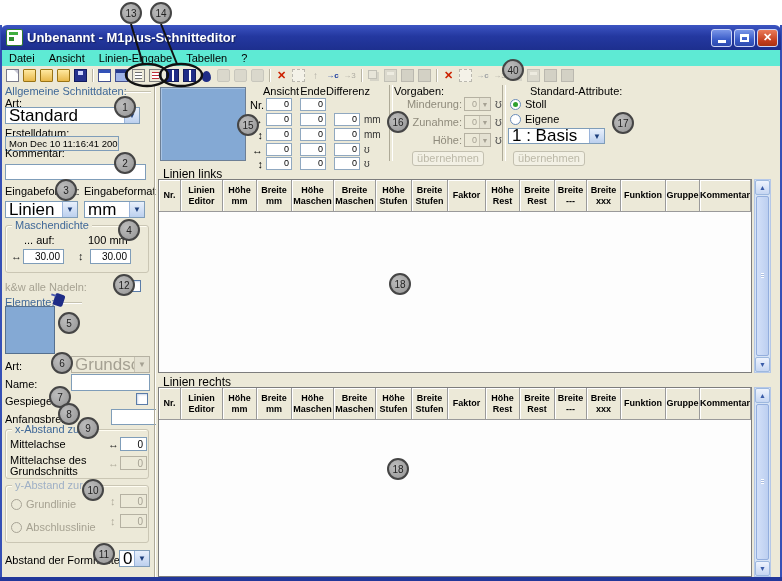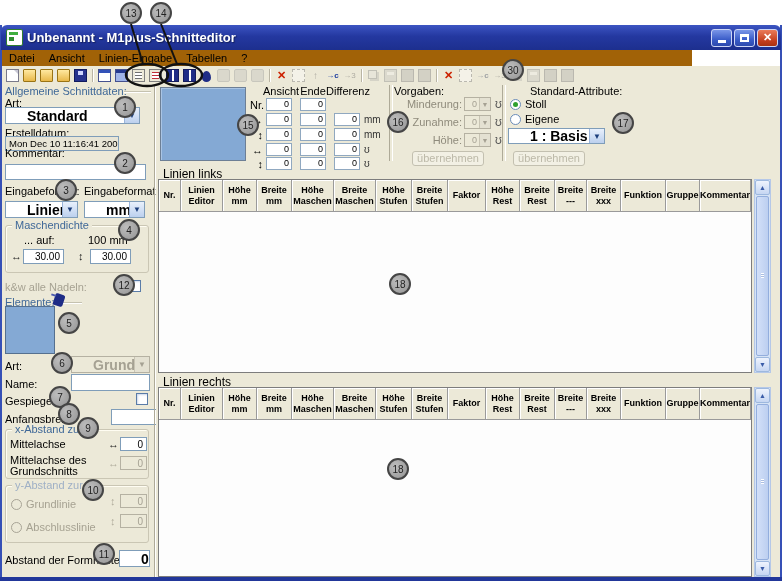--- a/index.html
+++ b/index.html
@@ -18,21 +18,21 @@
     color:#fff;font-size:11px;font-weight:bold;border:1px solid #cdd6f6;box-sizing:border-box;}
   .wbtn.bl{background:linear-gradient(#7a96e8,#3a5cc8 60%,#2c49ae);}
   .wbtn.rd{background:linear-gradient(#ea7b5a,#c23c1c 70%,#a93212);}
   .wbtn .mini{width:8px;height:3px;background:#fff;margin-top:8px;}
   .wbtn .maxi{width:9px;height:8px;border:2px solid #fff;border-top-width:3px;box-sizing:border-box;}
 
   .sideL{position:absolute;left:0;top:25px;width:2px;height:552px;background:#3650b6;}
   .sideR{position:absolute;left:780px;top:25px;width:2px;height:552px;background:#3650b6;}
   .botB{position:absolute;left:0;top:577px;width:782px;height:4px;background:#22379a;}
 
-  .menubar{position:absolute;left:2px;top:50px;width:690px;height:16px;background:#a16207;display:flex;align-items:center;border-bottom:1px solid #e2dfce;}
+  .menubar{position:absolute;left:2px;top:50px;width:778px;height:16px;background:#5eead4;display:flex;align-items:center;border-bottom:1px solid #e2dfce;}
   .mitem{font-size:11px;padding:1px 7px;color:#000;}
 
   .toolbar{position:absolute;left:2px;top:66px;width:778px;height:19px;background:#ece9d8;display:flex;align-items:center;padding-left:2px;box-sizing:border-box;}
   .tb{flex:0 0 17px;height:17px;display:flex;align-items:center;justify-content:center;}
   .tb .g{width:13px;height:13px;position:relative;box-sizing:border-box;}
   .tb.off{opacity:.42;filter:grayscale(70%);}
   .tb.tsep{flex:0 0 7px;}
   .tb.tsep .g{width:1px;height:13px;background:#b9b5a4;box-shadow:1px 0 0 #fff;border:none;}
   .g-page{background:#fff;border:1px solid #7a7a8a;}
   .g-page::after{content:"";position:absolute;right:0;top:0;border:2px solid #c8c8d4;border-left-color:transparent;border-bottom-color:transparent;}
@@ -60,21 +60,21 @@
 
   
   .lb{position:absolute;font-size:11px;color:#000;white-space:nowrap;}
   .lb.dis{color:#a6a292;}
   .lb.blue{color:#3f6898;}
   .inp{position:absolute;background:#fff;border:1px solid #7f9db9;box-sizing:border-box;font-size:10px;padding:1px 3px;overflow:hidden;white-space:nowrap;}
   .inp.num{text-align:right;}
   .inp.dis{background:#ece9d8;border-color:#b5b1a2;color:#a5a193;}
   .inp.ro{background:#e8e5d6;font-size:10px;}
   .combo{position:absolute;display:flex;background:#fff;border:1px solid #7f9db9;box-sizing:border-box;align-items:stretch;}
-  .combo .cval{flex:1;padding:0 21px;font-size:14px;display:flex;align-items:center;overflow:hidden;white-space:nowrap;font-weight:bold;}
+  .combo .cval{flex:1;padding:0 3px;font-size:17px;display:flex;align-items:center;overflow:hidden;white-space:nowrap;}
   .combo .ca{flex:0 0 14px;background:linear-gradient(#e8f0fc,#bcd0ee);border-left:1px solid #9ab4da;display:flex;align-items:center;justify-content:center;font-size:8px;color:#1d3f7c;}
   .combo.dis{background:#ece9d8;border-color:#b5b1a2;}
   .combo.dis .cval{color:#a5a193;}
   .combo.dis .ca{background:#e4e1d2;color:#a5a193;border-left-color:#c8c4b4;}
   .cb{position:absolute;width:12px;height:12px;background:#fff;border:1px solid #5a7ca8;box-shadow:inset 1px 1px 2px #cdd8ea;box-sizing:border-box;}
   .radio{position:absolute;width:11px;height:11px;border-radius:50%;background:#fff;border:1px solid #6a8cb8;box-sizing:border-box;}
   .radio.checked::after{content:"";position:absolute;left:2px;top:2px;width:5px;height:5px;border-radius:50%;background:#2fa02f;}
   .radio.dis{background:#ece9d8;border-color:#a8a496;}
   .btn{position:absolute;font-size:11px;text-align:center;border-radius:3px;box-sizing:border-box;}
   .btn.dis{color:#bcb9a8;border:1px solid #c3c0b0;background:#f2f0e4;}
@@ -670,17 +670,17 @@
       <div class="callout" style="left: 612px; top: 112px;">
         <span>17</span>
       </div>
       <div class="callout" style="left: 389px; top: 273px;">
         <span>18</span>
       </div>
       <div class="callout" style="left: 387px; top: 458px;">
         <span>18</span>
       </div>
       <div class="callout" style="left: 502px; top: 59px;">
-        <span>30</span>
+        <span>40</span>
       </div>
     </div>
 
 </div>
 
 </body></html>

